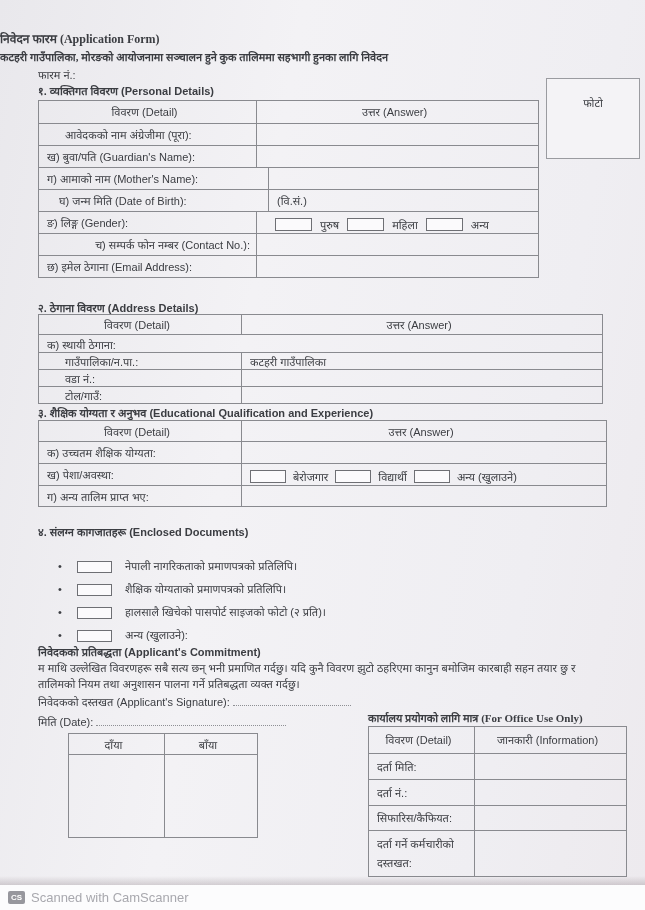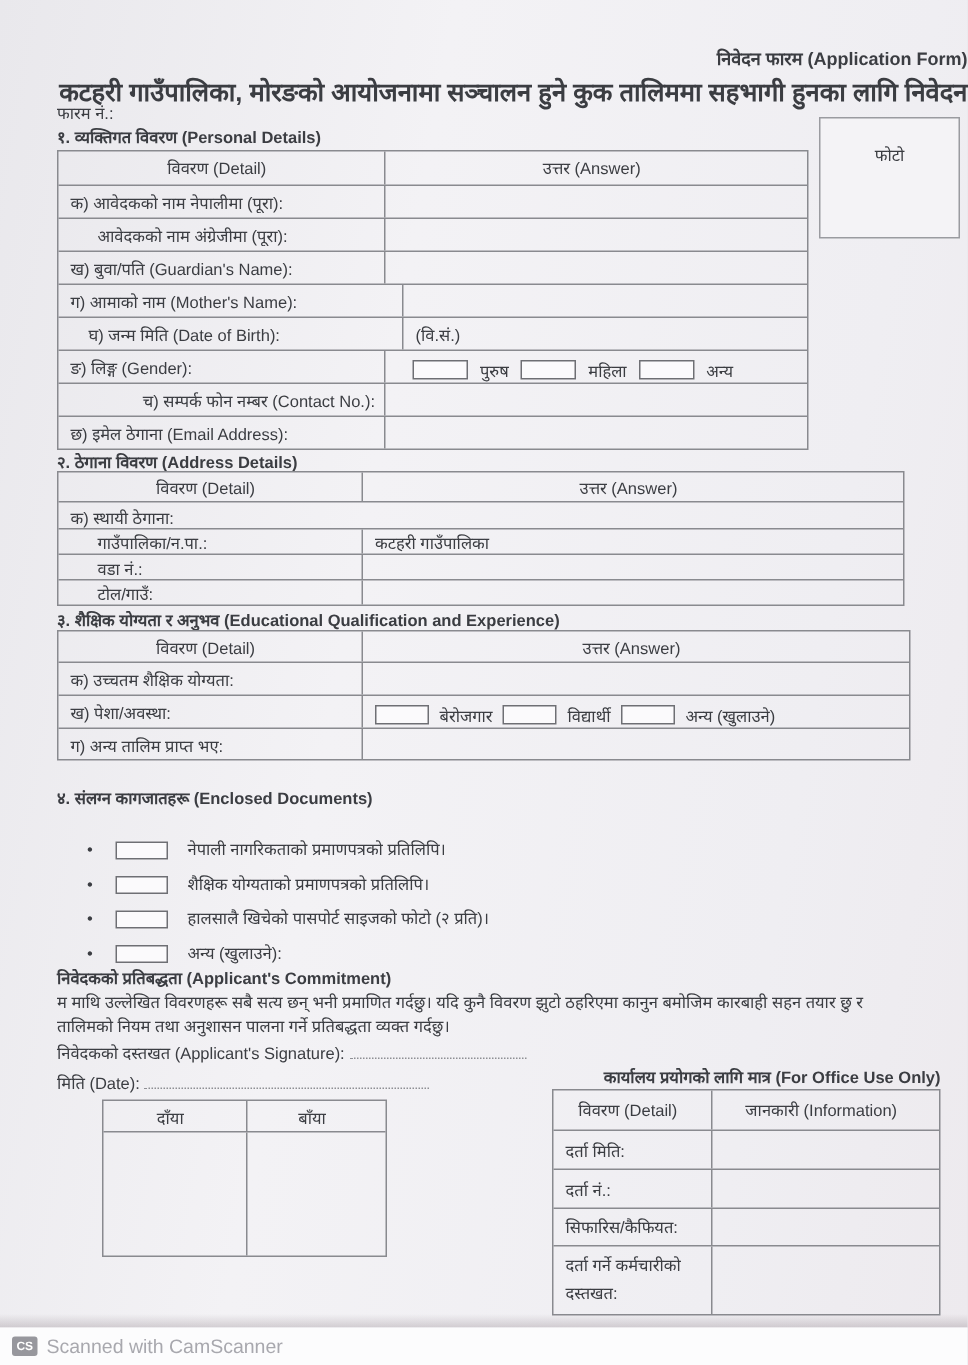--- a/index.html
+++ b/index.html
@@ -8,21 +8,21 @@
     font-family:"Liberation Sans","DejaVu Sans",sans-serif;
     background:#e7e6ea;
   }
   .paper{
     position:absolute;left:0;top:0;right:0;bottom:25px;
     background:linear-gradient(100deg,#e9e8ec 0%,#f3f2f5 38%,#efeef2 78%,#edeaee 100%);
     color:#3b3d42;
   }
   .t{position:absolute;font-size:11px;color:#3b3d42;white-space:nowrap;}
   .b{font-weight:bold;}
-  .ctr{text-align:right;}
+  .ctr{text-align:left;font-family:Liberation Serif, serif;}
   
   .tbl{position:absolute;border:1px solid #898a8f;box-sizing:border-box;}
   .row{display:flex;border-top:1px solid #898a8f;box-sizing:border-box;align-items:flex-start;}
   .row:first-child{border-top:none;}
   .cell{box-sizing:border-box;padding:3px 6px 0 8px;font-size:11px;overflow:hidden;white-space:nowrap;}
   .c2{border-left:1px solid #898a8f;flex:1;align-self:stretch;}
   .hdr .cell{text-align:center;padding-left:0;}
   .ind{padding-left:26px;}
   .cb{display:inline-block;box-sizing:border-box;border:1px solid #6e6f74;background:#fbfafc;vertical-align:middle;}
   .opts{display:flex;align-items:center;}
@@ -36,37 +36,33 @@
   .cs-badge{width:17px;height:13px;margin-left:8px;background:#97979d;border-radius:2px;color:#ffffff;
     font-size:8px;font-weight:bold;display:flex;align-items:center;justify-content:center;}
   .cs-text{margin-left:6px;font-size:13px;color:#a8a8ae;}
 </style>
 </head>
 <body>
 
 <div class="paper">
 
   <div class="t b ctr" style="left:0;width:645px;top:30px;font-size:12px;">निवेदन फारम (Application Form)</div>
-  <div class="t b ctr" style="left:0;width:645px;top:49px;font-size:17px;">कटहरी गाउँपालिका, मोरङको आयोजनामा सञ्चालन हुने कुक तालिममा सहभागी हुनका लागि निवेदन</div>
+  <div class="t b ctr" style="left:0;width:645px;top:49px;font-size:11px;">कटहरी गाउँपालिका, मोरङको आयोजनामा सञ्चालन हुने कुक तालिममा सहभागी हुनका लागि निवेदन</div>
   <div class="t" style="left:38px;top:67px;">फारम नं.:</div>
 
   <div class="photo">
     <span>फोटो</span>
   </div>
 
   <div class="t b" style="left:38px;top:83px;">१. व्यक्तिगत विवरण (Personal Details)</div>
 
   <div class="tbl" style="left:38px;top:100px;width:501px;">
     <div class="row hdr" style="height:22px;">
       <div class="cell" style="width:217px;">विवरण (Detail)</div>
       <div class="cell c2">उत्तर (Answer)</div>
-    </div>
-    <div class="row" style="height:22px;">
-      <div class="cell" style="width:217px;">क) आवेदकको नाम नेपालीमा (पूरा):</div>
-      <div class="cell c2"></div>
     </div>
     <div class="row" style="height:22px;">
       <div class="cell ind" style="width:217px;">आवेदकको नाम अंग्रेजीमा (पूरा):</div>
       <div class="cell c2"></div>
     </div>
     <div class="row" style="height:22px;">
       <div class="cell" style="width:217px;">ख) बुवा/पति (Guardian's Name):</div>
       <div class="cell c2"></div>
     </div>
     <div class="row" style="height:22px;gap:12px;">

